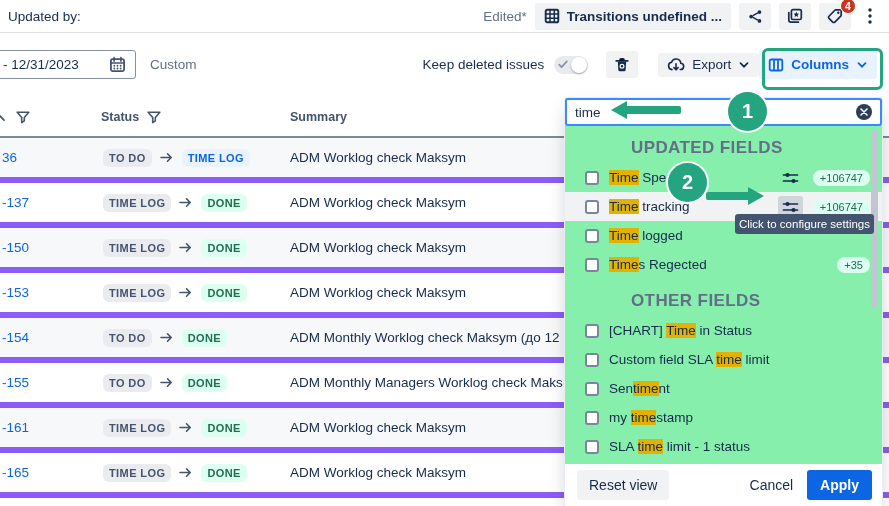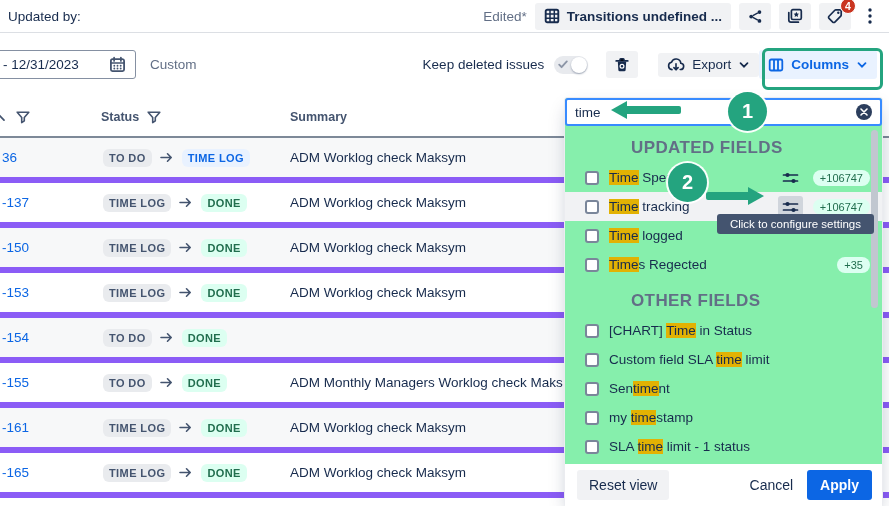--- a/index.html
+++ b/index.html
@@ -128,21 +128,21 @@
     width:25px; height:22px; display:flex; align-items:center; justify-content:center;
     border-radius:3px; color:#172B4D; flex:none;
   }
   .settings-btn.boxed { background:#D0D5DC; }
   .count-badge {
     background:#DCFFF1; color:#216E4E; font-size:11px; padding:2px 7px;
     border-radius:10px; text-align:left; flex:none;
   }
   .panel-tooltip {
     position:absolute; right:8px; top:116px; background:#44546F; color:#fff;
-    font-size:11.5px; padding:4px 13px; border-radius:3px; white-space:nowrap; z-index:25;
+    font-size:11.5px; padding:4px 4px; border-radius:3px; white-space:nowrap; z-index:25;
   }
   .panel-scrollbar {
     position:absolute; right:4px; top:32px; width:7px; height:178px;
     background:#C1C7D0; border-radius:4px; z-index:24; cursor:grab;
   }
   .panel-footer {
     position:absolute; left:0; right:0; bottom:0; height:42px; background:#fff;
     display:flex; align-items:center; gap:14px; padding:0 10px 0 12px;
   }
   .reset-btn {
@@ -384,20 +384,21 @@
     <span class="cell-key"><a class="k" href="#">-154</a></span>
     <span class="cell-status">
       <span class="loz from loz-gray">TO DO</span>
       <span>
         <svg width="14" height="11" viewBox="0 0 14 11">
               <path d="M1 5.5h10M7.5 1.8L11.2 5.5 7.5 9.2" stroke="#44546F" stroke-width="1.6" fill="none" stroke-linecap="round" stroke-linejoin="round"></path>
             </svg>
       </span>
       <span class="loz to loz-green">DONE</span>
     </span>
+    <span class="cell-summary">ADM Monthly Worklog check Maksym (до 12</span>
   </div>
       <div class="trow">
     <span class="cell-key"><a class="k" href="#">-155</a></span>
     <span class="cell-status">
       <span class="loz from loz-gray">TO DO</span>
       <span>
         <svg width="14" height="11" viewBox="0 0 14 11">
               <path d="M1 5.5h10M7.5 1.8L11.2 5.5 7.5 9.2" stroke="#44546F" stroke-width="1.6" fill="none" stroke-linecap="round" stroke-linejoin="round"></path>
             </svg>
       </span>

